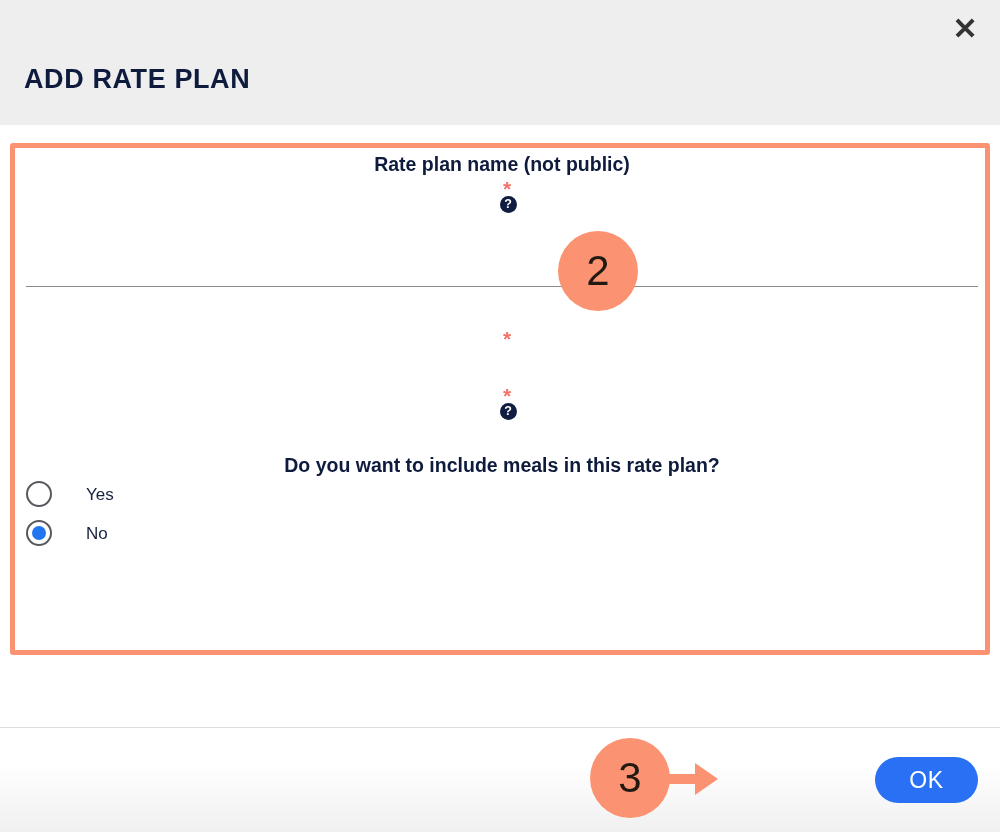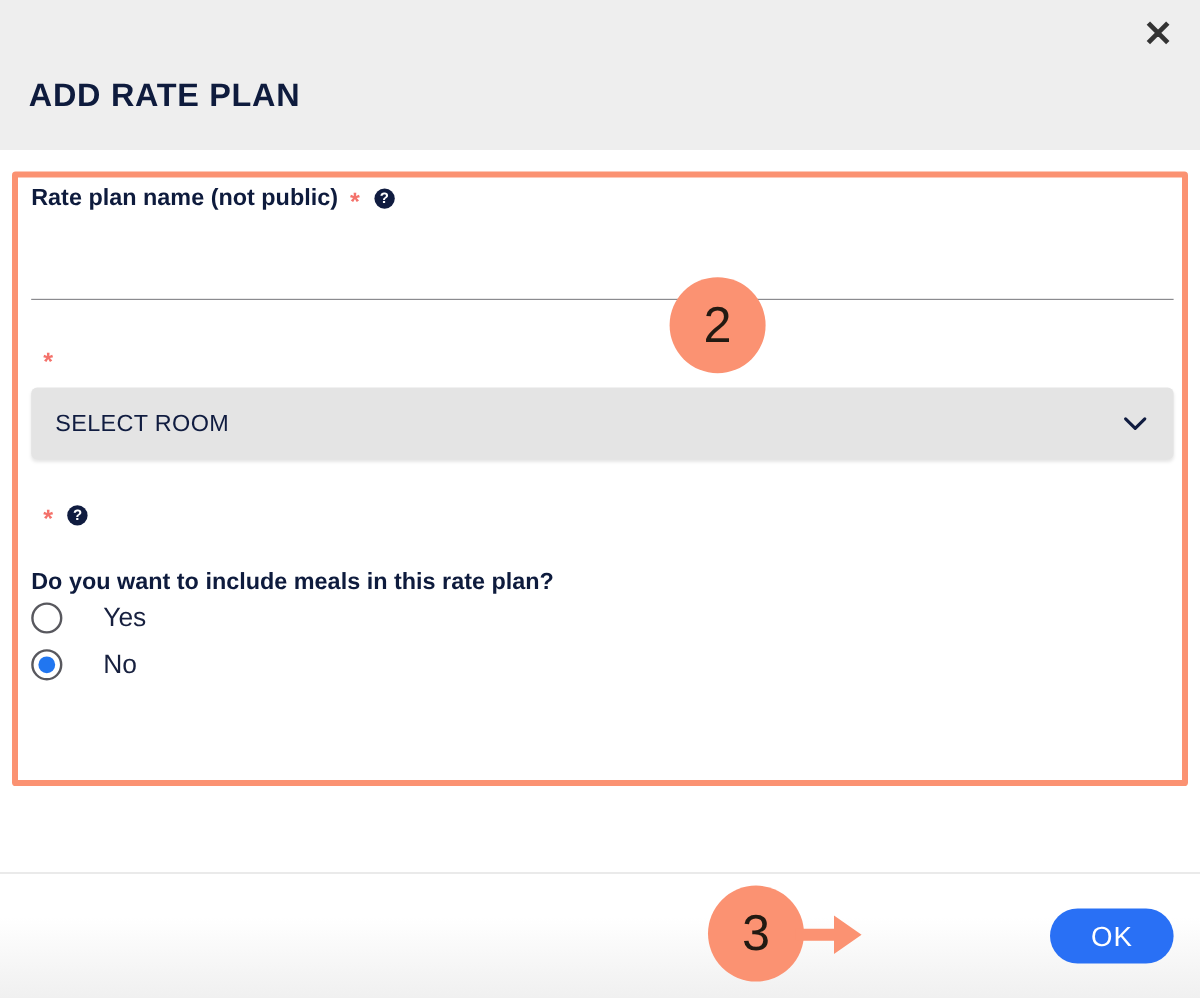--- a/index.html
+++ b/index.html
@@ -110,20 +110,21 @@
   }
 
   .field-label {
     font-size: 19.5px;
     font-weight: 700;
     color: #0e1b3d;
     display: flex;
     align-items: center;
     gap: 0px;
     line-height: 1;
+    flex-direction: column;
   }
   .req-star {
     color: #f4726b;
     font-size: 21px;
     font-weight: 700;
     margin-left: 10px;
     line-height: 1;
     position: relative;
     top: 3px;
   }
@@ -217,21 +218,21 @@
     flex: 0 0 auto;
   }
   .radio-dot {
     width: 14px;
     height: 14px;
     border-radius: 50%;
     background: #2176f0;
   }
   .radio-label {
     margin-left: 34px;
-    font-size: 22px;
+    font-size: 17px;
     color: #17203f;
     line-height: 1;
   }
   .radio-spacer { height: 7px; }
 
   
   .dialog-footer {
     position: relative;
     flex: 0 0 105px;
     height: 105px;
@@ -312,28 +313,20 @@
         </div>
         <input class="text-input" type="text" placeholder="" style="">
       </div>
 
       <div class="gap-1"></div>
 
       <div class="field-group">
         <div class="field-label">
           <span class="req-star">*</span>
         </div>
-        <div class="select-box">
-          <span class="select-value">SELECT ROOM</span>
-          <span class="chevron-icon">
-            <svg width="20" height="12" viewBox="0 0 20 12" aria-hidden="true">
-              <path d="M2 2 L10 10 L18 2" fill="none" stroke="#101c40" stroke-width="2.6" stroke-linecap="round" stroke-linejoin="round"></path>
-            </svg>
-          </span>
-        </div>
       </div>
 
       <div class="gap-2"></div>
 
       <div class="field-group">
         <div class="field-label">
           <span class="req-star">*</span>
           <span class="help-icon">?</span>
         </div>
       </div>

